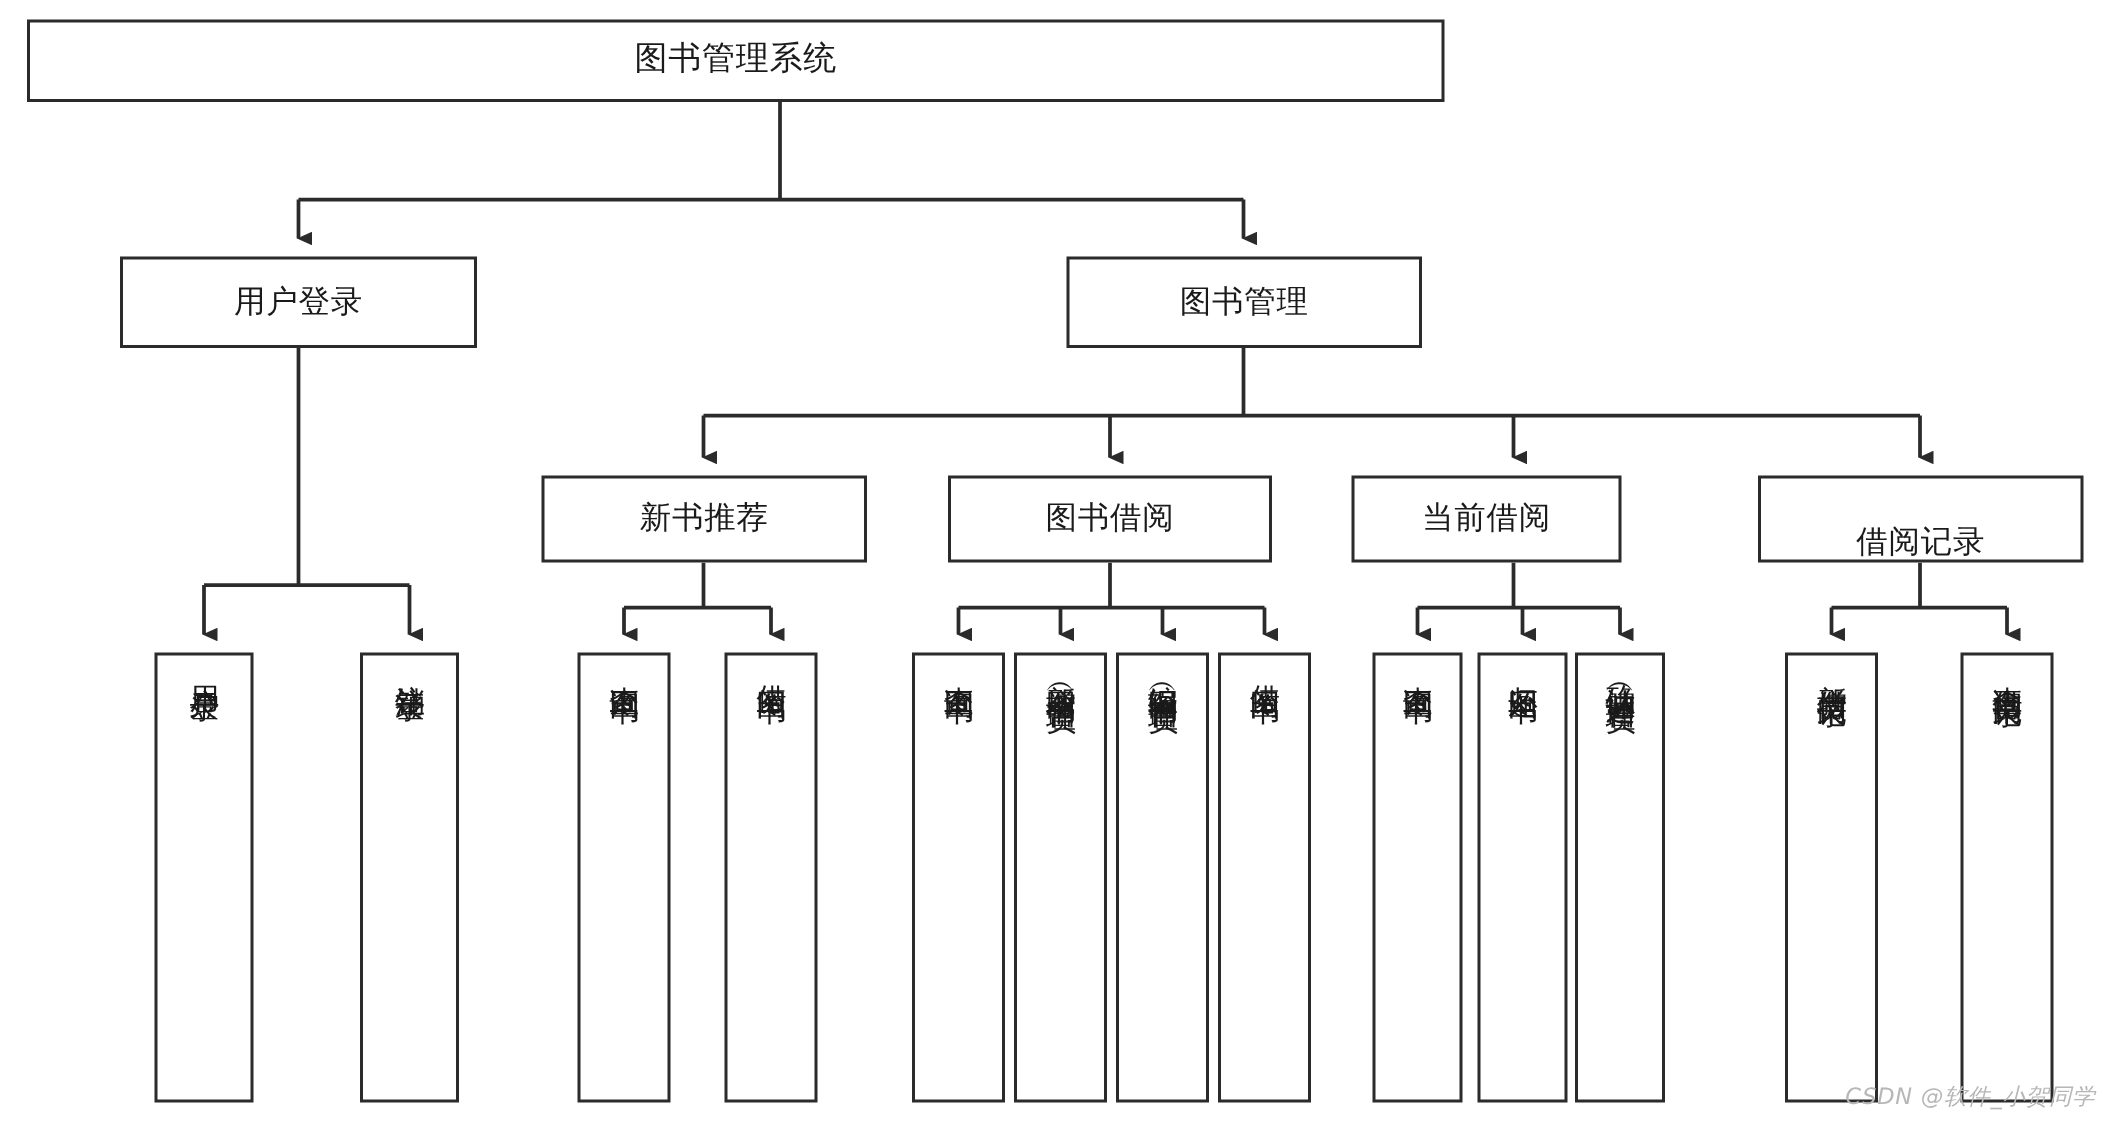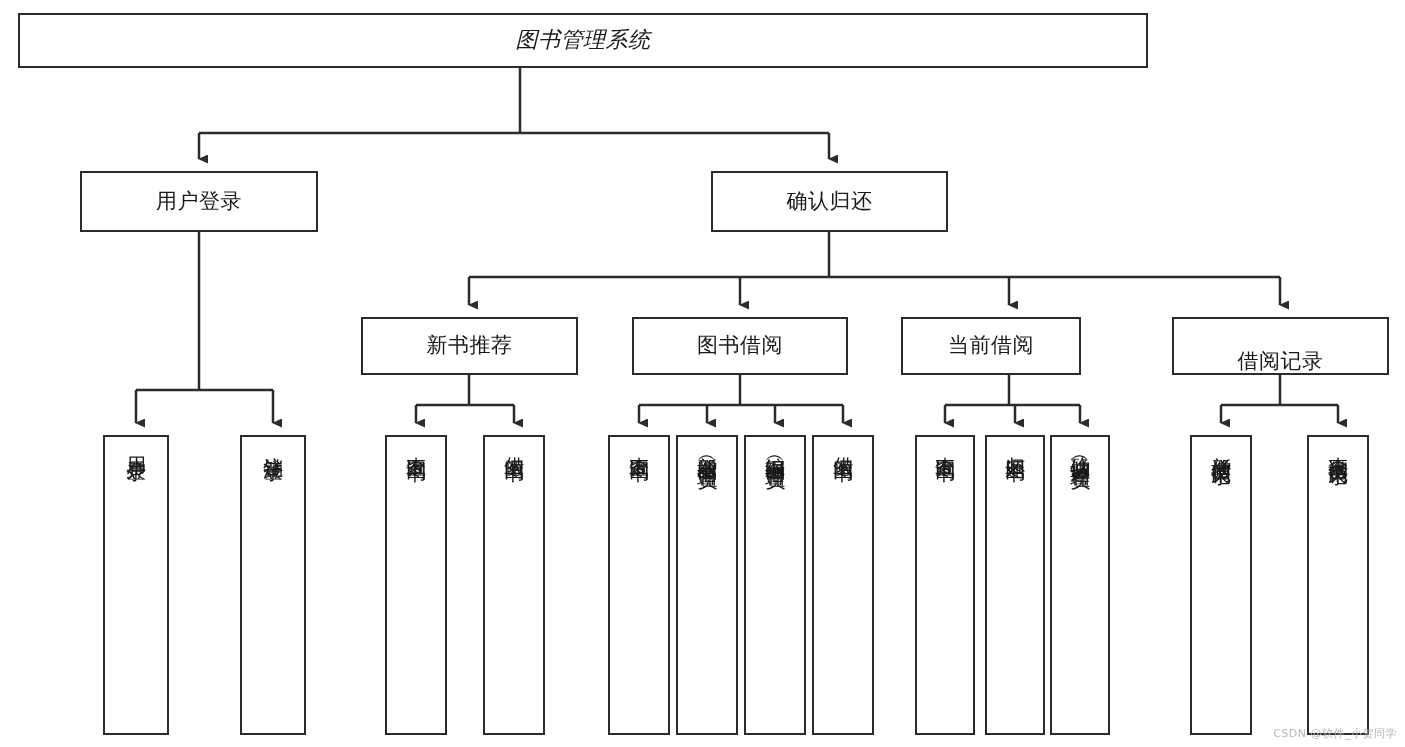--- a/index.html
+++ b/index.html
@@ -59,24 +59,25 @@
     text-orientation: upright;
     font-size: 20px;
     line-height: 1.28;
     letter-spacing: 2px;
     white-space: nowrap;
   }
   #watermark {
     position: absolute;
     right: 8px;
     bottom: 6px;
-    font-size: 11px;
+    font-size: 15px;
     color: #b7b7b7;
     letter-spacing: 0.5px;
     white-space: nowrap;
+    font-style: italic;
   }
 </style>
 </head>
 <body>
 
 <div id="diagram-root">
 
   <svg id="edges-layer" viewBox="0 0 1405 747" width="1405" height="747" xmlns="http://www.w3.org/2000/svg">
     <defs>
       <marker id="arrowhead" markerWidth="9" markerHeight="10" refX="4.5" refY="9" orient="auto" markerUnits="userSpaceOnUse">
@@ -113,29 +114,29 @@
         <path d="M 945 405 L 945 423" marker-end="url(#arrowhead)"></path>
         <path d="M 1015 405 L 1015 423" marker-end="url(#arrowhead)"></path>
         <path d="M 1080 405 L 1080 423" marker-end="url(#arrowhead)"></path>
         <path d="M 1280 375 L 1280 405"></path>
         <path d="M 1221 405 L 1338 405"></path>
         <path d="M 1221 405 L 1221 423" marker-end="url(#arrowhead)"></path>
         <path d="M 1338 405 L 1338 423" marker-end="url(#arrowhead)"></path>
       </g>
   </svg>
 
-  <div class="node root horizontal" style="left: 18px; top: 13px; width: 1130px; height: 55px; font-style: italic;">
+  <div class="node root horizontal" style="left: 18px; top: 13px; width: 945px; height: 55px;">
     <span class="node-label">图书管理系统</span>
   </div>
 
   <div class="node horizontal" style="left: 80px; top: 171px; width: 238px; height: 61px;">
     <span class="node-label">用户登录</span>
   </div>
   <div class="node horizontal" style="left: 711px; top: 171px; width: 237px; height: 61px;">
-    <span class="node-label">确认归还</span>
+    <span class="node-label">图书管理</span>
   </div>
 
   <div class="node horizontal" style="left: 361px; top: 317px; width: 217px; height: 58px;">
     <span class="node-label">新书推荐</span>
   </div>
   <div class="node horizontal" style="left: 632px; top: 317px; width: 216px; height: 58px;">
     <span class="node-label">图书借阅</span>
   </div>
   <div class="node horizontal" style="left: 901px; top: 317px; width: 180px; height: 58px;">
     <span class="node-label">当前借阅</span>

